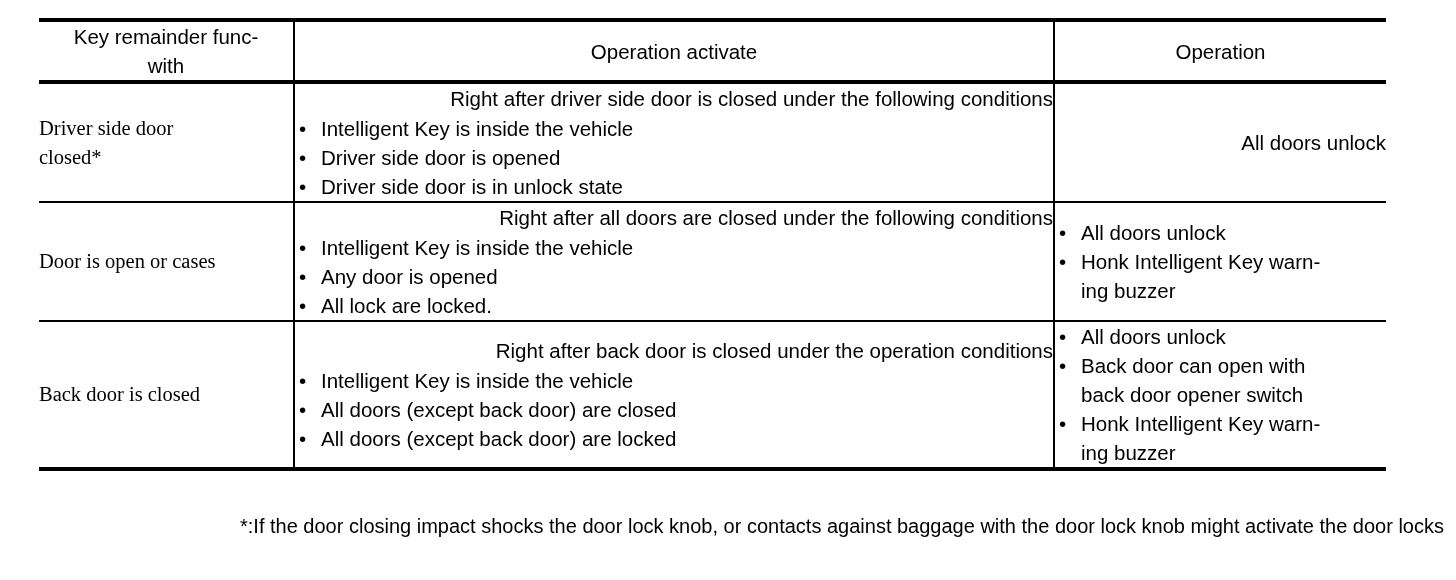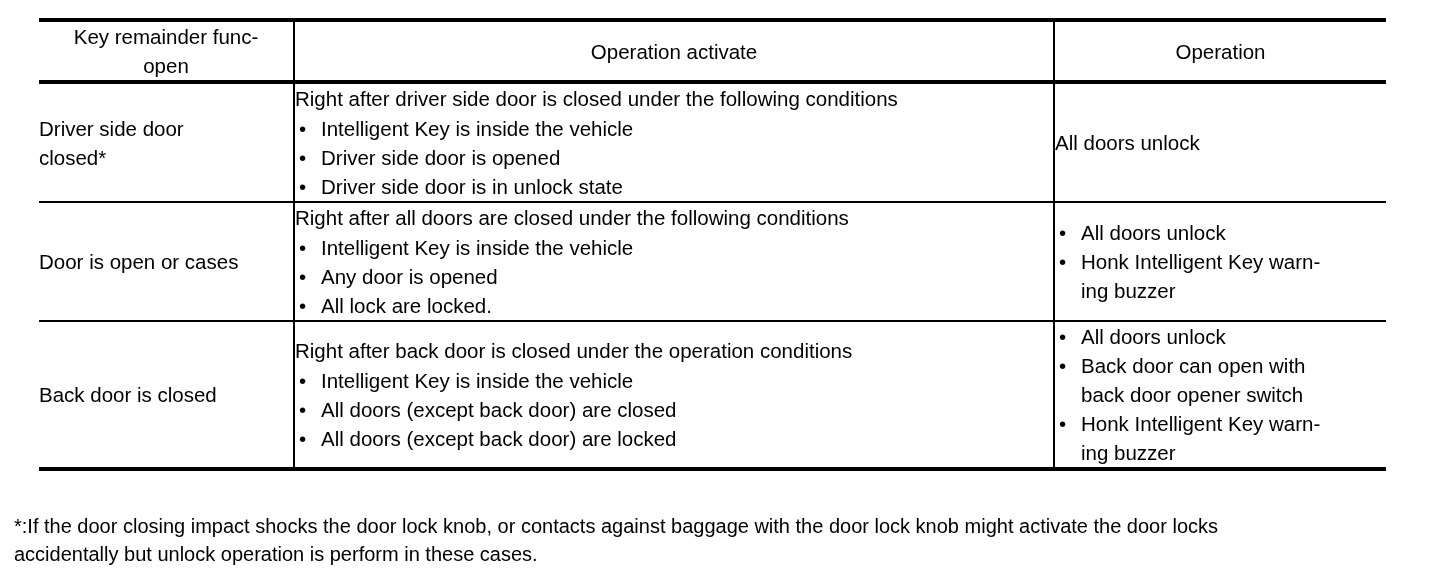--- a/index.html
+++ b/index.html
@@ -82,38 +82,40 @@
     display: block;
   }
 
   
   td.col1 {
     padding: 10px 14px 10px 22px;
     text-align: left;
   }
   td.col1 .c1line {
     display: block;
+    font-family: Liberation Serif, serif;
   }
 
   
   td.col2 {
     padding: 12px 12px 12px 16px;
     text-align: left;
     vertical-align: top;
   }
   
   td.col3 {
     padding: 12px 10px 12px 22px;
     text-align: left;
   }
   td.col3.middle { vertical-align: middle; }
 
   .lead {
     display: block;
     margin: 0 0 1px 0;
+    text-align: right;
   }
 
   ul.bullets {
     list-style: none;
     margin: 0;
     padding: 0;
   }
   ul.bullets > li {
     position: relative;
     padding-left: 26px;
@@ -135,39 +137,39 @@
   
   .footnote {
     position: absolute;
     left: 14px;
     top: 512px;
     width: 1430px;
     font-size: 20px;
     line-height: 28px;
     text-align: left;
   }
-  .footnote .fline { display: block; }
+  .footnote .fline { display: block; text-align: right; }
 </style>
 </head>
 <body>
 
 <div id="page">
 
   <div class="table-wrap">
     <table class="spec">
       <colgroup>
         <col class="c1">
           <col class="c2">
           <col class="c3">
       </colgroup>
       <thead>
         <tr class="head">
           <th class="hcell col1">
             <span class="htxt">Key remainder func-</span>
-            <span class="htxt">open</span>
+            <span class="htxt">with</span>
           </th>
           <th class="hcell col2">
             <span class="htxt">Operation activate</span>
           </th>
           <th class="hcell col3">
             <span class="htxt">Operation</span>
           </th>
         </tr>
       </thead>
       <tbody>
@@ -275,16 +277,15 @@
             </ul>
           </td>
         </tr>
 
       </tbody>
     </table>
   </div>
 
   <div class="footnote">
     <span class="fline">*:If the door closing impact shocks the door lock knob, or contacts against baggage with the door lock knob might activate the door locks</span>
-    <span class="fline">accidentally but unlock operation is perform in these cases.</span>
   </div>
 
 </div>
 
 </body></html>

